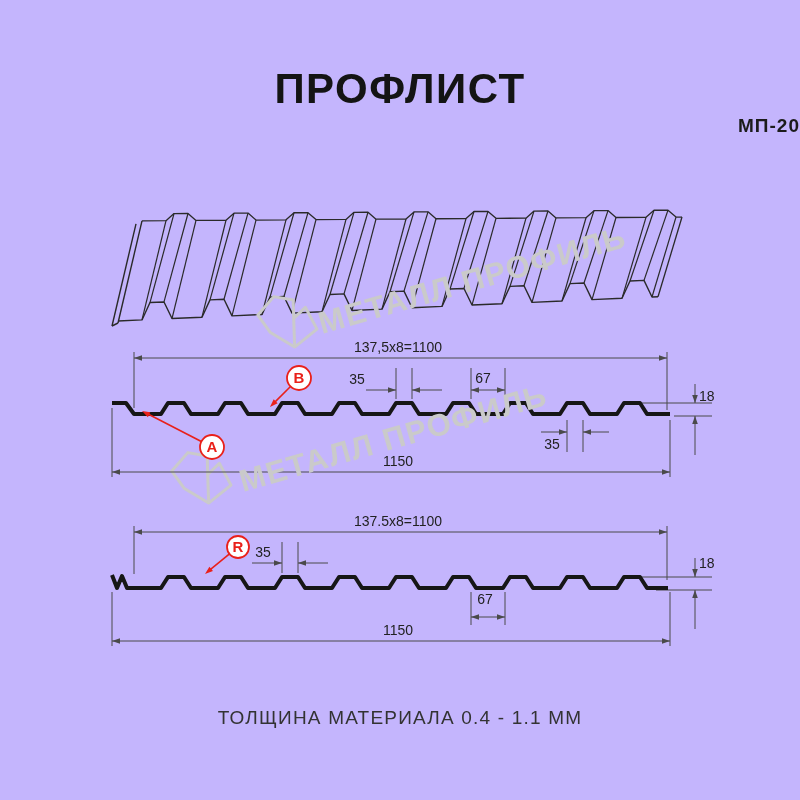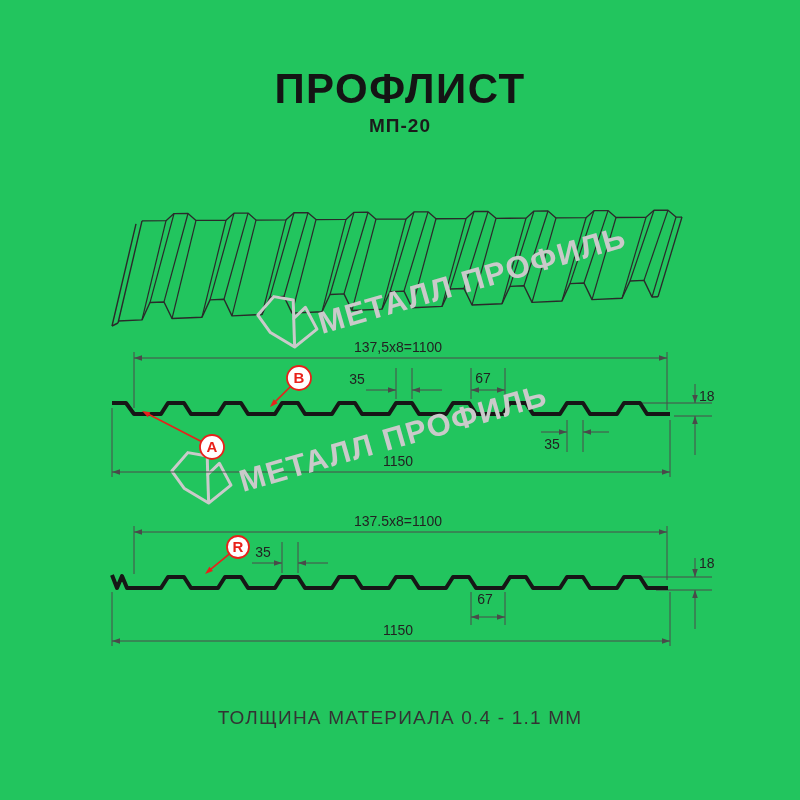--- a/index.html
+++ b/index.html
@@ -1,20 +1,20 @@
 <!DOCTYPE html>
 <html><head>
 <meta charset="utf-8">
 <style>
   html,body{margin:0;padding:0;background:#fff;}
-  #page{position:relative;width:800px;height:800px;background:#22c55e;overflow:hidden;
+  #page{position:relative;width:800px;height:800px;background:#c4b5fd;overflow:hidden;
         font-family:"Liberation Sans",sans-serif;}
   .title{position:absolute;left:0;top:68px;width:800px;text-align:center;
          font-size:42px;line-height:1;font-weight:800;letter-spacing:1.5px;color:#141414;}
-  .subtitle{position:absolute;left:0;top:116px;width:800px;text-align:center;
+  .subtitle{position:absolute;left:0;top:116px;width:800px;text-align:right;
          font-size:19px;line-height:1;font-weight:600;letter-spacing:1px;color:#1b1b1b;}
   .footer-note{position:absolute;left:0;top:708px;width:800px;text-align:center;
          font-size:19px;line-height:1;font-weight:500;letter-spacing:1.2px;color:#333;}
   svg{position:absolute;left:0;top:0;}
   text{font-family:"Liberation Sans",sans-serif;font-size:14px;fill:#222;}
   .dimtxt{font-size:14px;fill:#222;}
   .lbl{font-size:15px;font-weight:600;fill:#e9201a;}
   .wmtxt{font-size:31px;font-weight:700;fill:#cacaca;letter-spacing:1.5px;}
 </style>
 </head>

